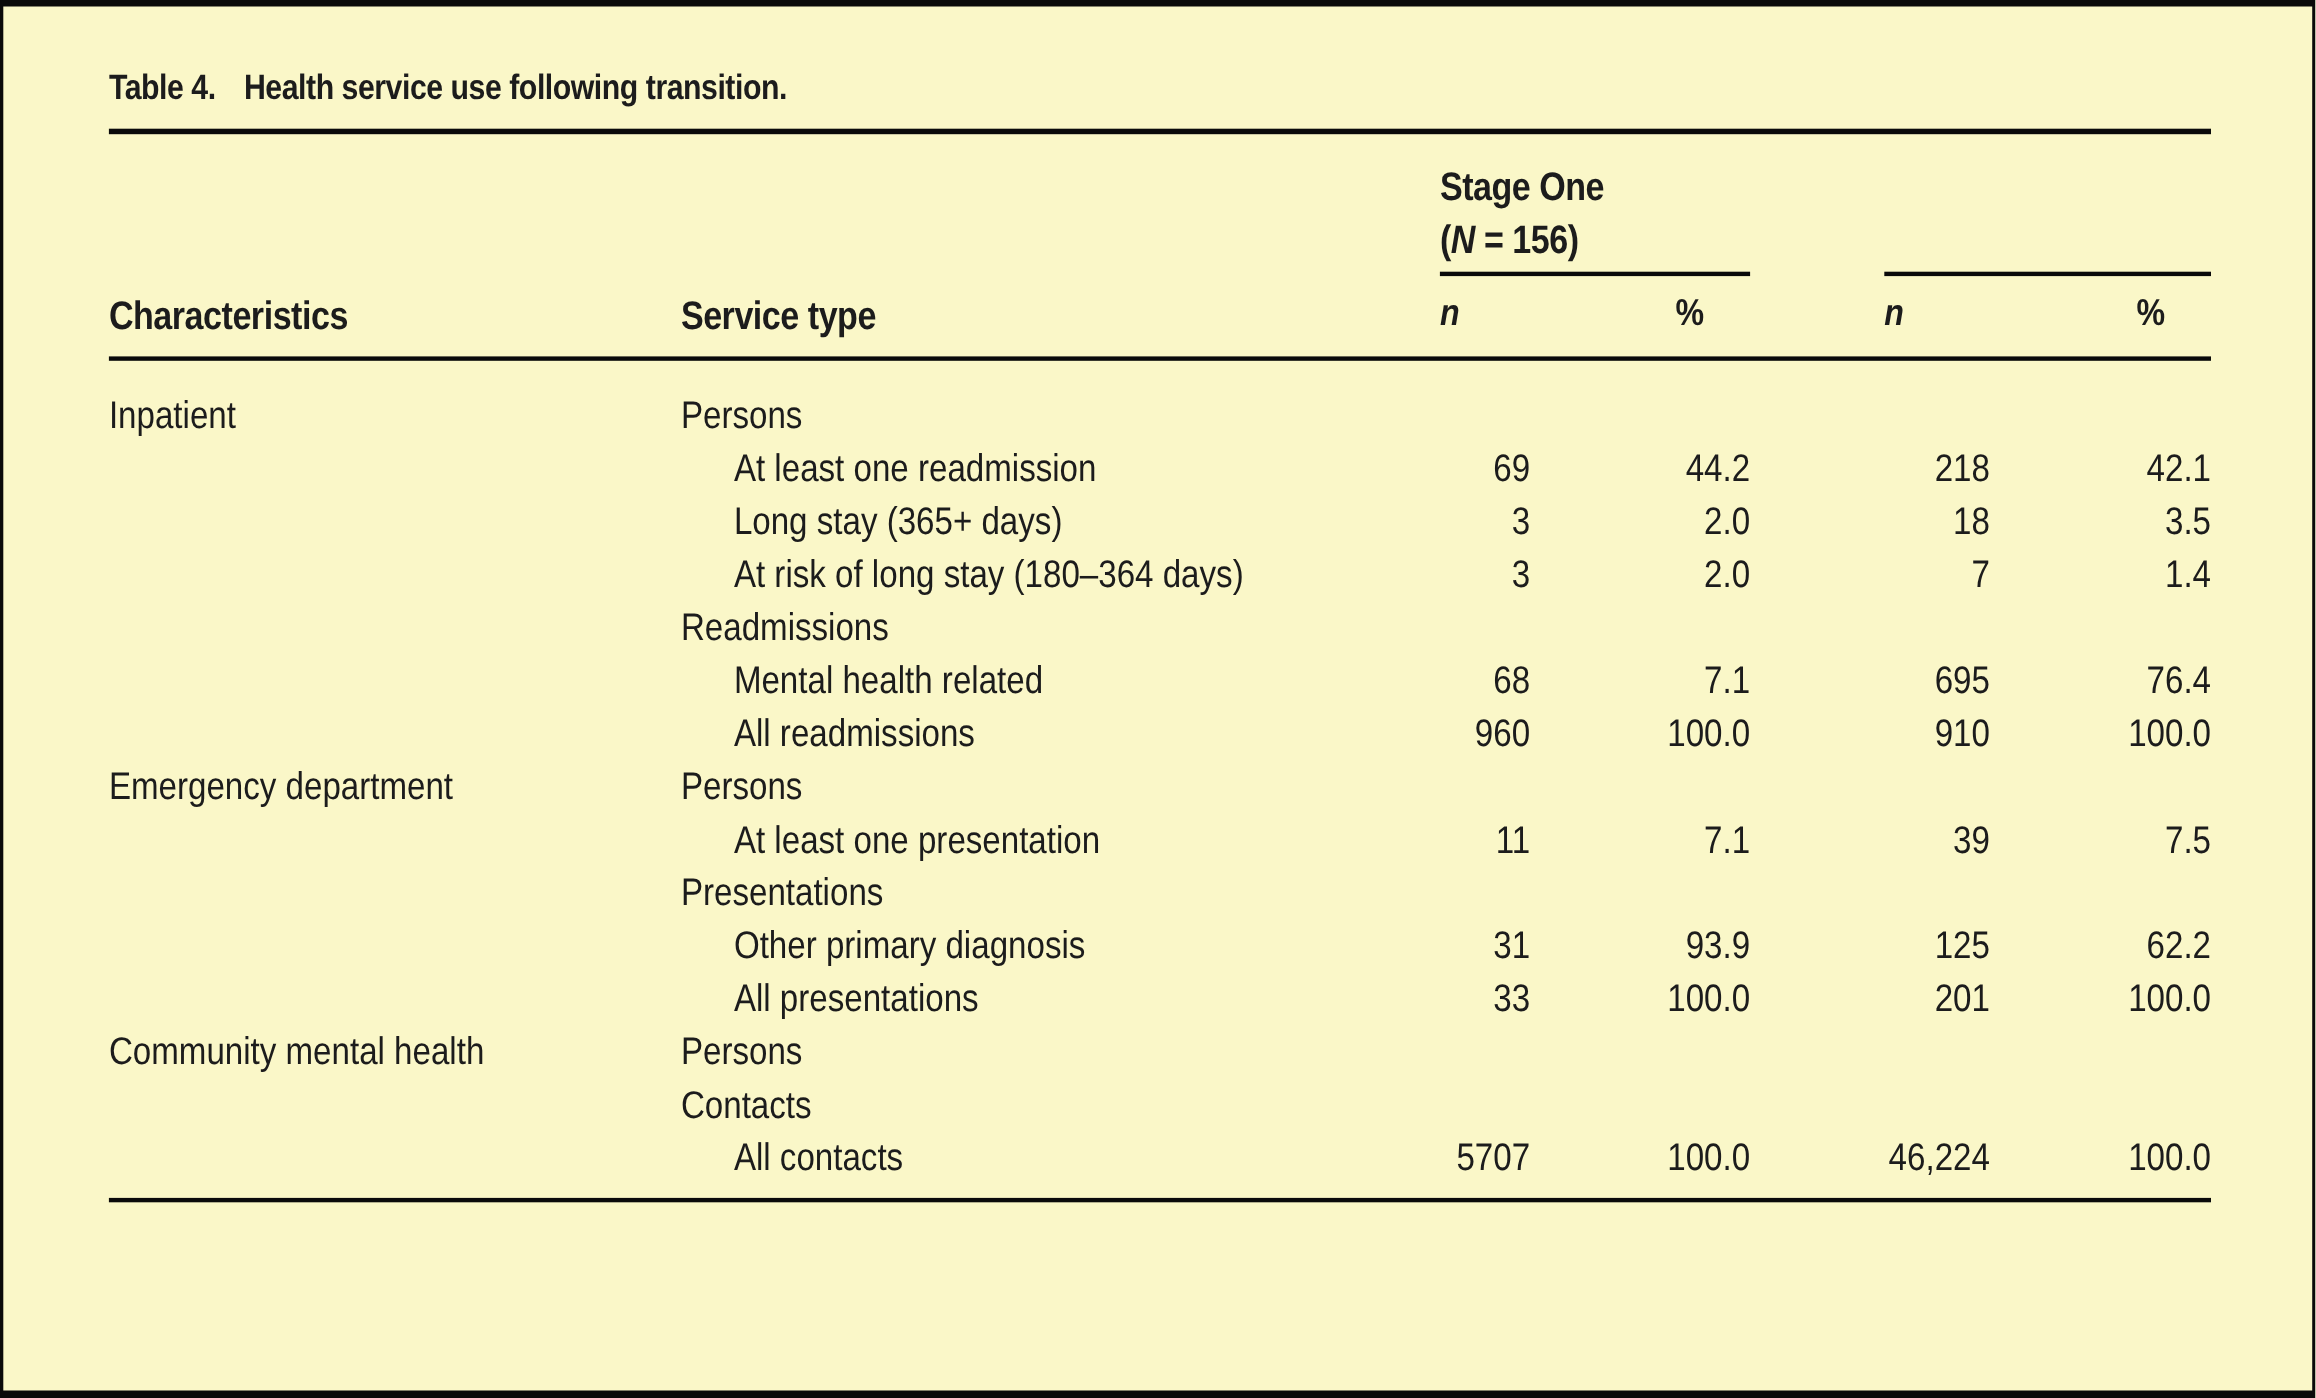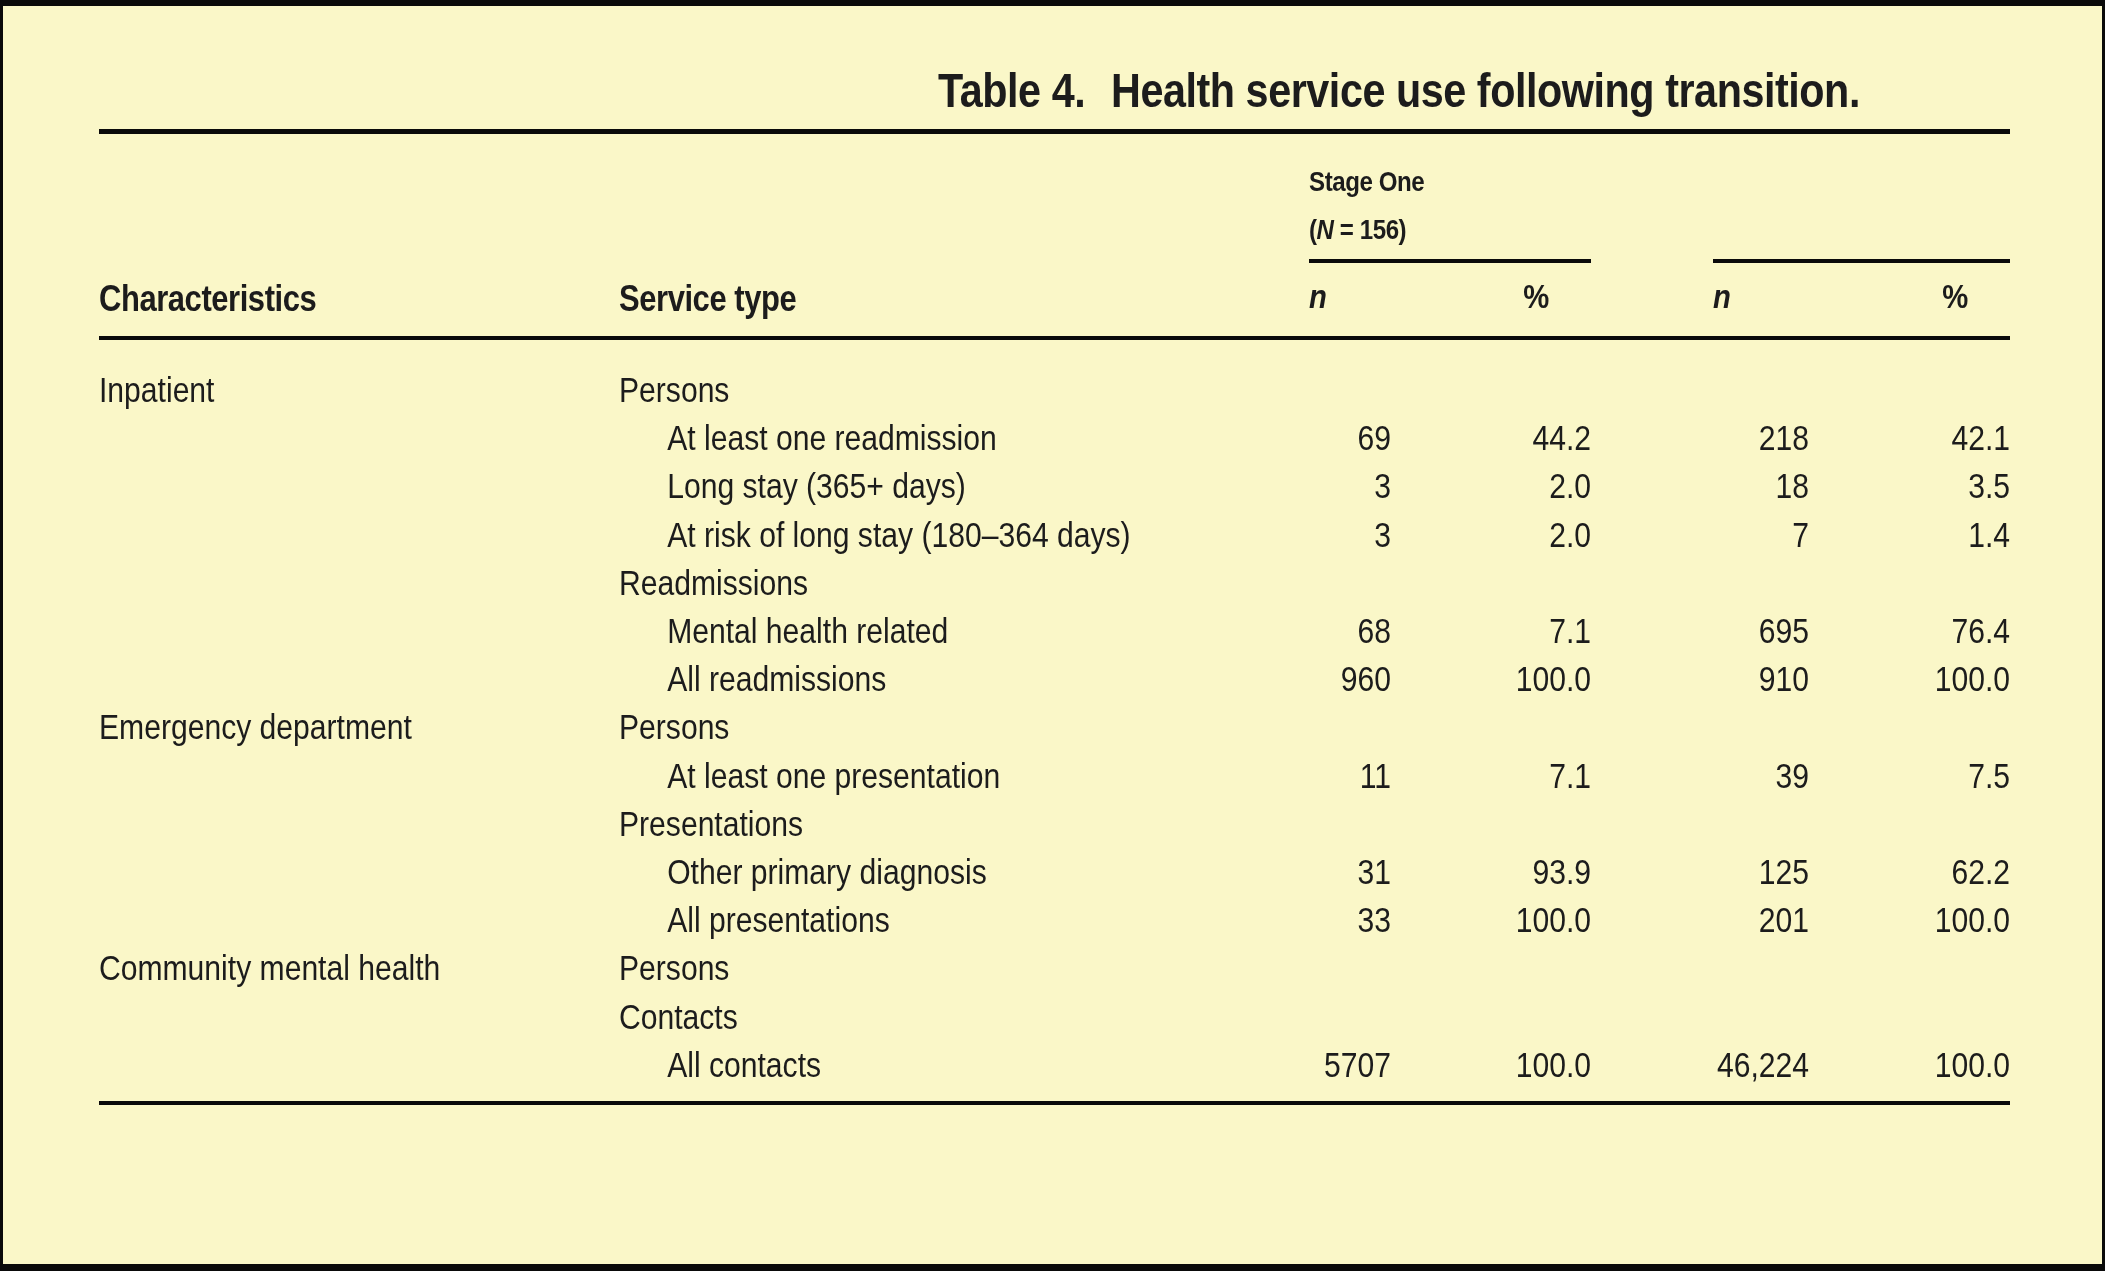--- a/index.html
+++ b/index.html
@@ -24,42 +24,41 @@
     color:var(--ink);
   }
   .content{
     position:absolute;left:96px;top:0;width:1911px;
   }
   
   .cond{display:inline-block;transform:scaleX(0.86);transform-origin:0 50%;white-space:pre;}
   .cond-r{display:inline-block;transform:scaleX(0.86);transform-origin:100% 50%;white-space:pre;}
 
   .title-row{
-    margin-top:60px;height:50px;
-    font-size:48px;font-weight:bold;line-height:50px;
+    margin-top:48px;height:50px;
+    font-size:32px;font-weight:bold;line-height:50px;
     letter-spacing:-0.5px;
-    text-align:right;
   }
   .title-caption{margin-left:30px;}
   .rule{background:var(--rule);}
   .title-rule{height:5px;margin-top:13px;}
 
   .header-grid{
     display:grid;
     grid-template-columns:520px 690px 282px 419px;
     align-items:end;
   }
   .h-col{
     font-size:36px;font-weight:bold;
     padding-bottom:16px;letter-spacing:-0.5px;
   }
   .stage-block{padding-top:24px;}
   .stage-block-2{width:297px;margin-left:auto;}
   .stage-title{
-    font-size:28px;font-weight:bold;line-height:48px;
+    font-size:36px;font-weight:bold;line-height:48px;
     letter-spacing:-0.5px;
   }
   .stage-title i{font-style:italic;}
   .stage-rule{height:4px;margin-top:5px;background:var(--rule);}
   .np-row{
     display:flex;justify-content:space-between;align-items:baseline;
     margin-top:14px;padding-bottom:20px;
     font-size:34px;font-weight:bold;
   }
   .n-lab{font-style:italic;}

